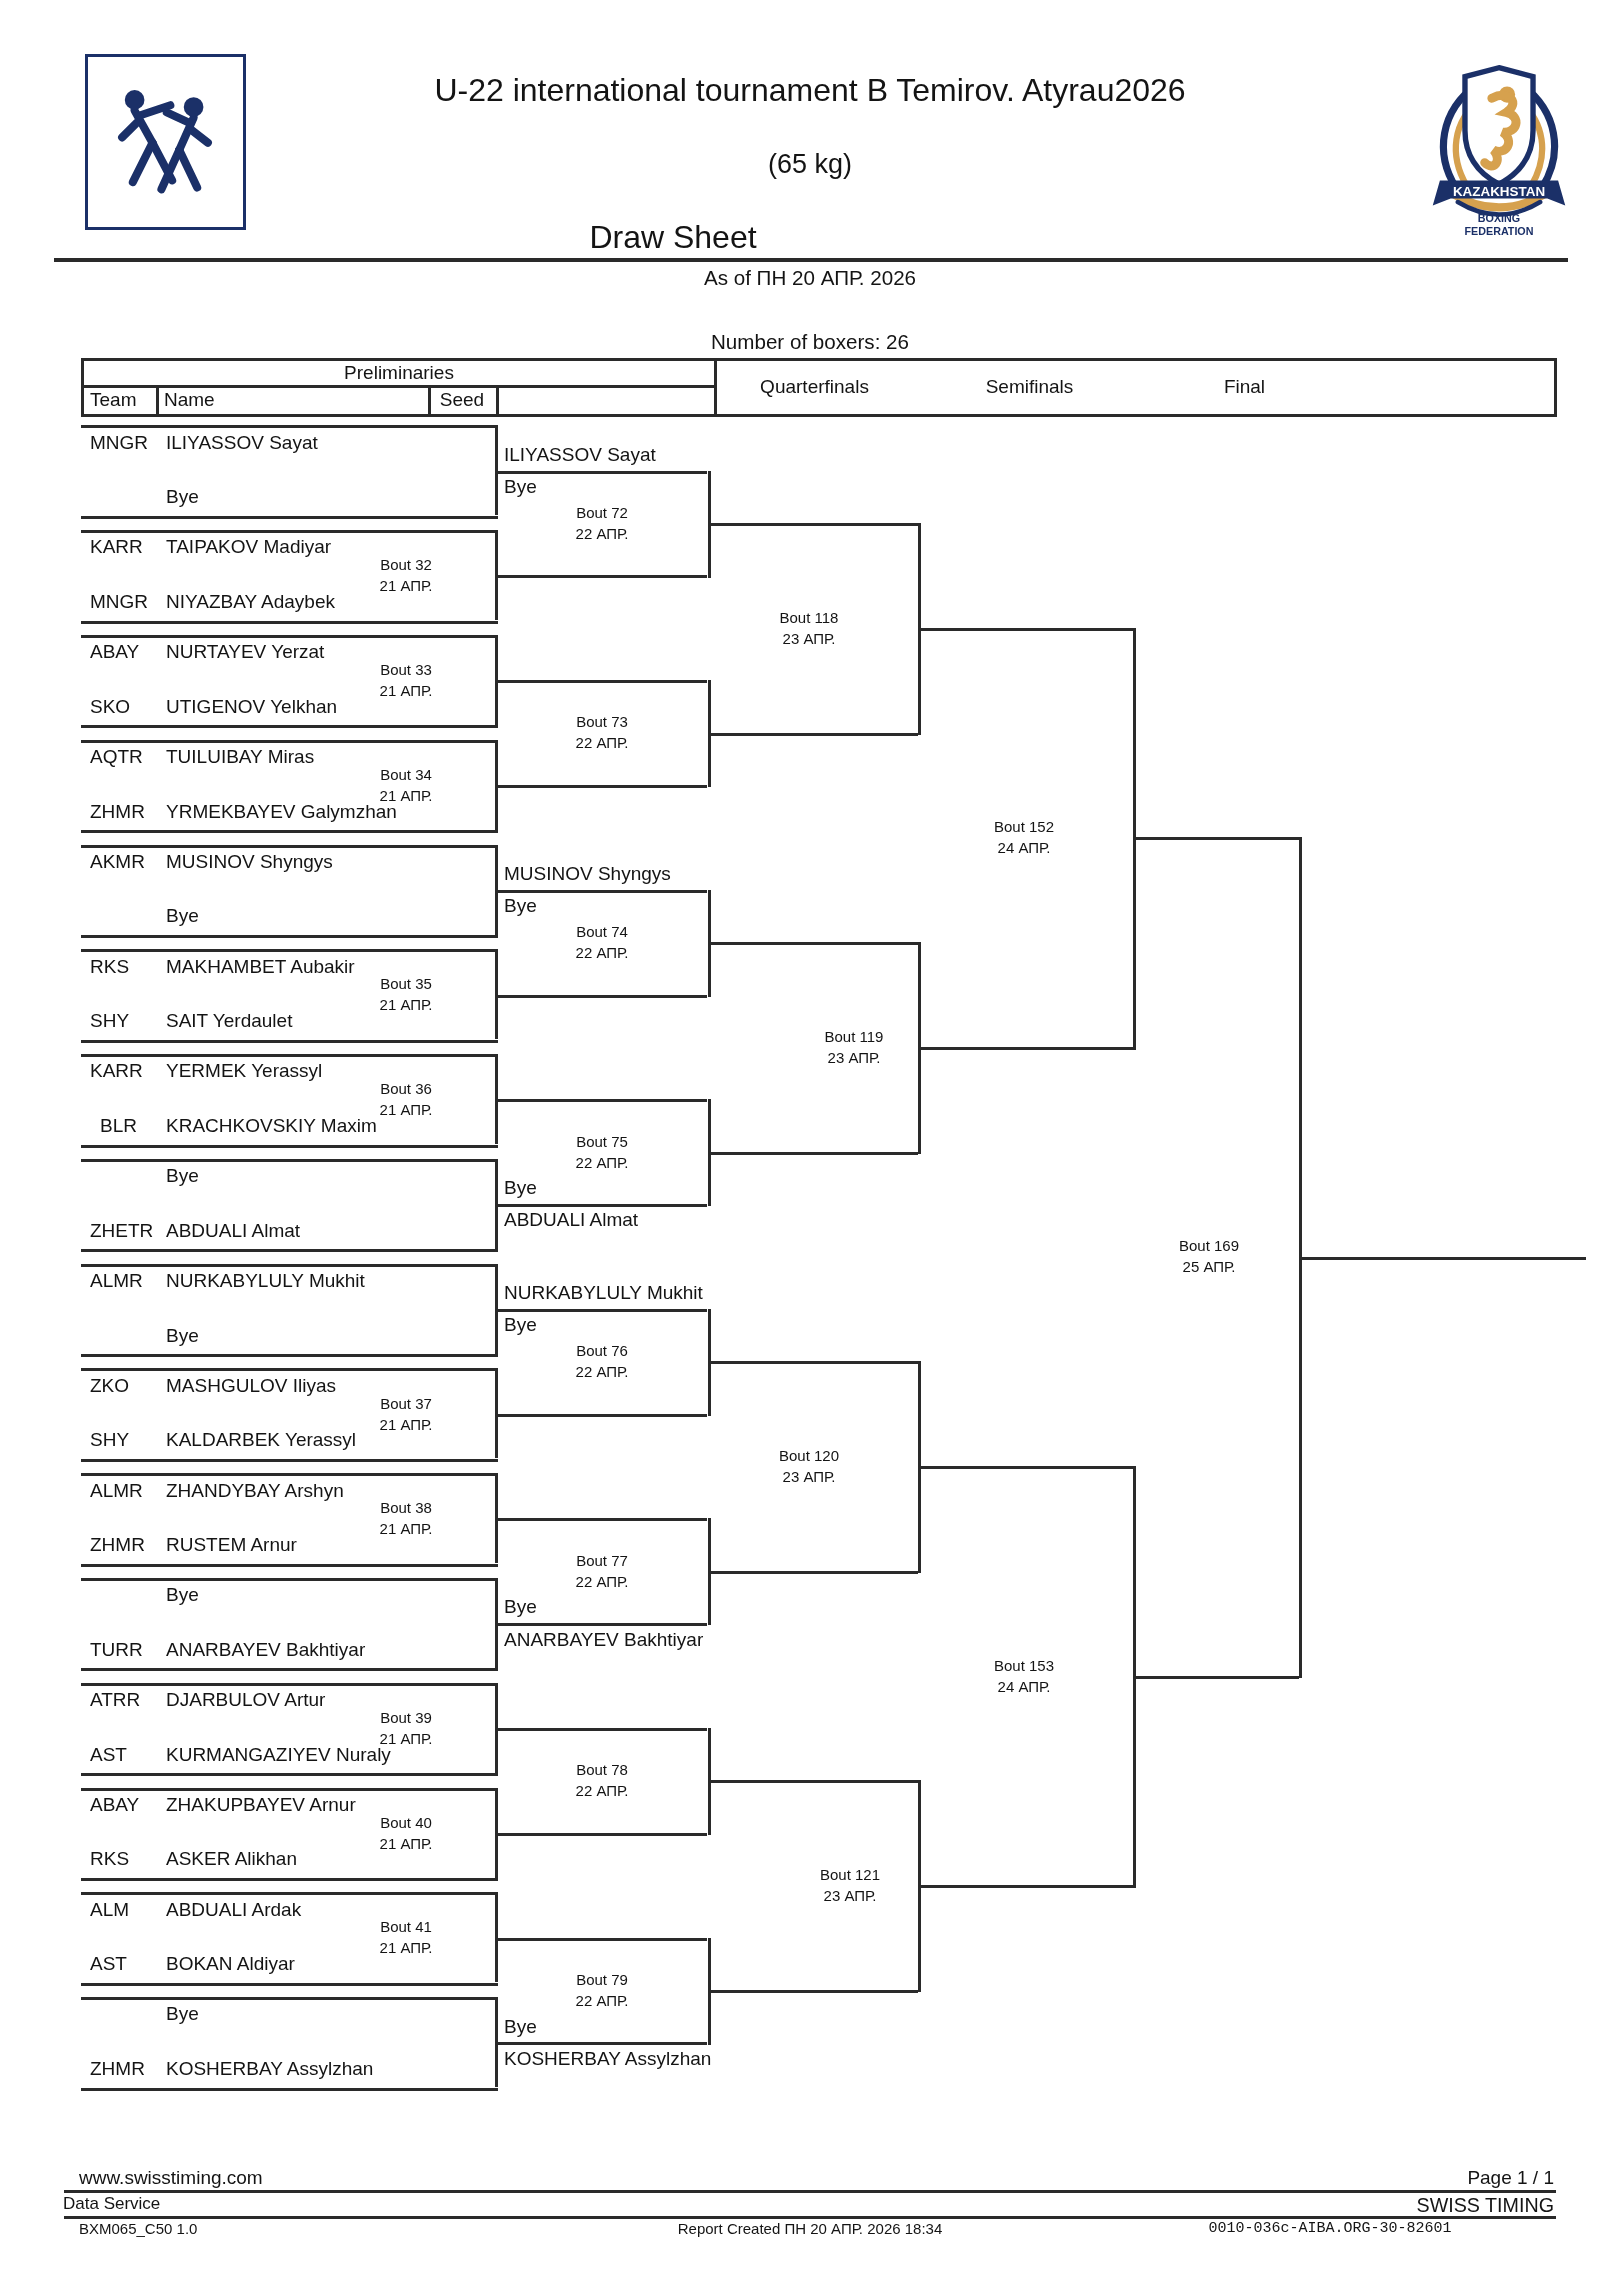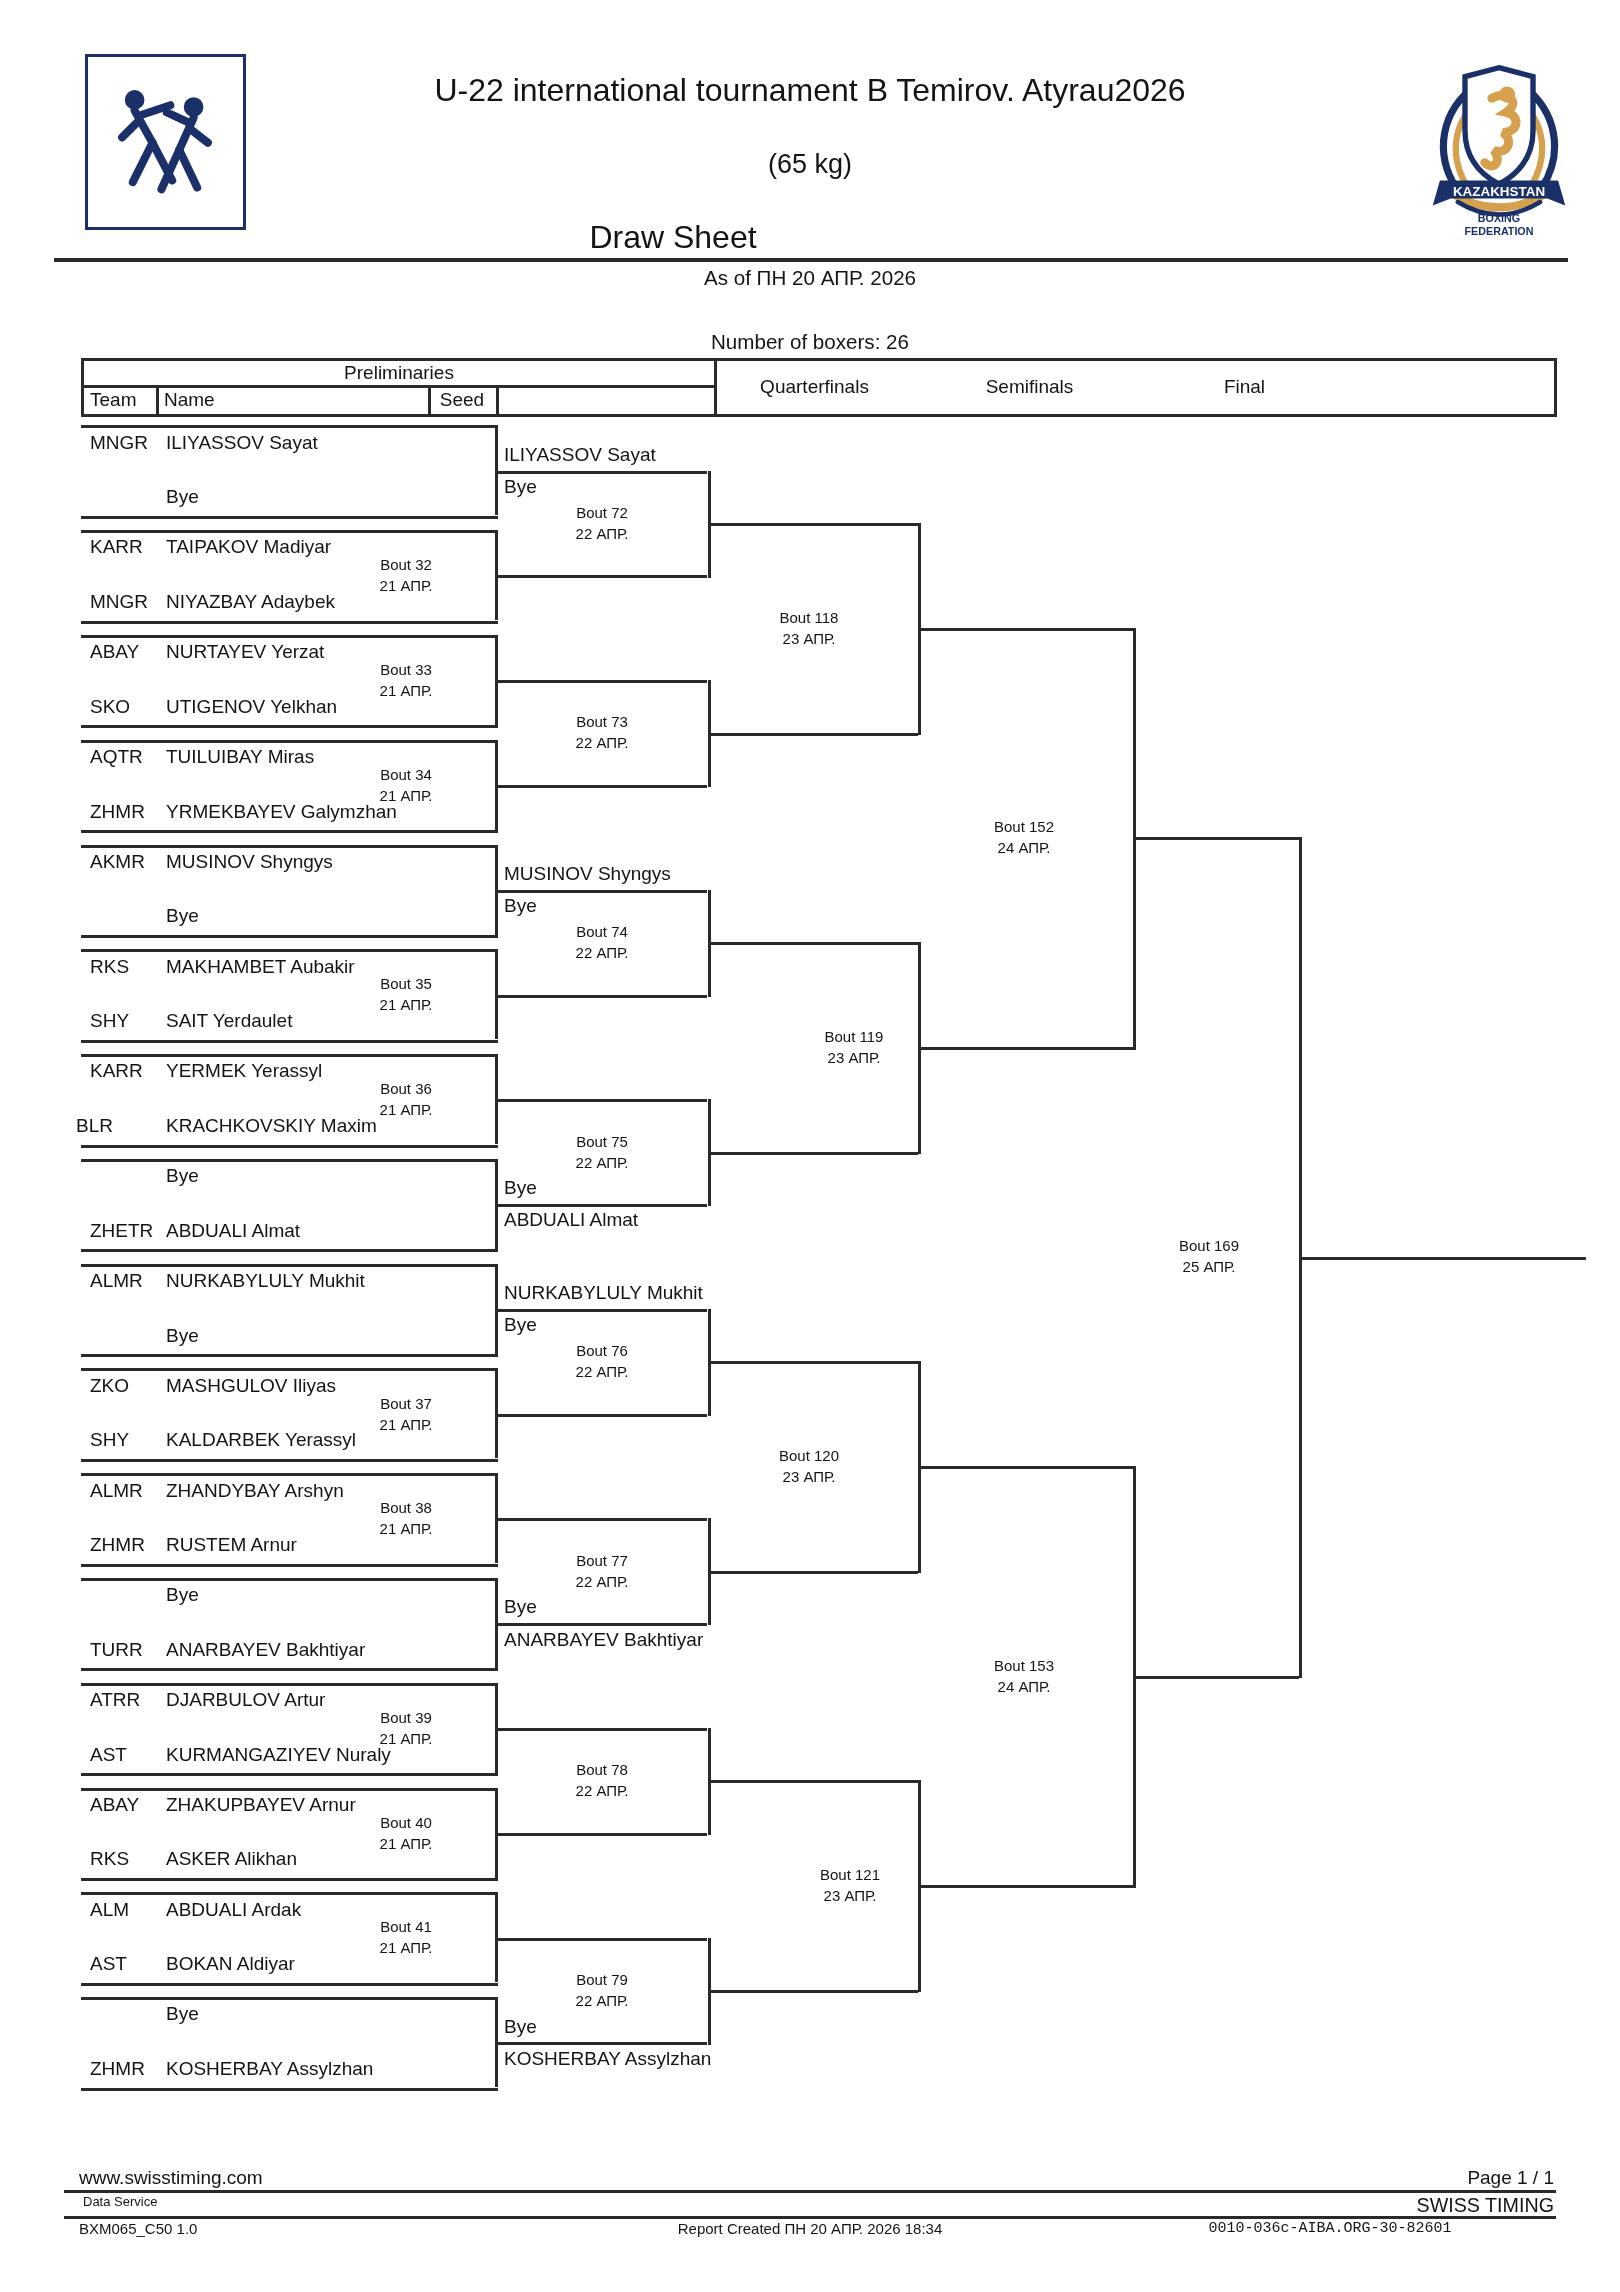--- a/index.html
+++ b/index.html
@@ -26,21 +26,21 @@
   svg text{font-family:"Liberation Sans",sans-serif;font-weight:bold;}
   
   .entry{font-size:19px;}
   .adv{font-size:19px;}
   .boutlab{position:absolute;transform:translate(-50%,-50%);text-align:center;
            font-size:15px;line-height:20.6px;white-space:nowrap;}
   
   .f-www{left:79px;top:2167px;font-size:19px;}
   .f-page{left:1106px;top:2167px;width:448px;text-align:right;font-size:19px;}
   .f-rule1{left:64px;top:2190px;width:1492px;height:2.7px;}
-  .f-ds{left:83px;top:2194px;font-size:13px;}
+  .f-ds{left:63px;top:2194px;font-size:17px;}
   .f-st{left:1106px;top:2194px;width:448px;text-align:right;font-size:19.7px;}
   .f-rule2{left:64px;top:2216px;width:1492px;height:2.7px;}
   .f-ver{left:79px;top:2220px;font-size:15px;}
   .f-rep{left:0;top:2220px;width:1620px;text-align:center;font-size:15px;}
   .f-doc{left:1106px;top:2220px;width:448px;text-align:center;font-size:15px;font-family:Liberation Mono, monospace;}
 </style>
 </head>
 <body>
 
 <div id="page">
@@ -174,21 +174,21 @@
       <div class="boutlab" style="left: 406px; top: 995px;">
         <div>Bout 35</div>
         <div>21 АПР.</div>
       </div>
       <div class="bl" style="left: 495px; top: 995px; width: 212px; height: 2.7px;"></div>
       <div class="bl" style="left: 81px; top: 1054px; width: 417px; height: 2.7px;"></div>
       <div class="bl" style="left: 81px; top: 1145px; width: 417px; height: 2.7px;"></div>
       <div class="bl" style="left: 495px; top: 1054px; width: 2.7px; height: 90px;"></div>
       <div class="t entry" style="left: 90px; top: 1060px;">KARR</div>
       <div class="t entry" style="left: 166px; top: 1060px;">YERMEK Yerassyl</div>
-      <div class="t entry" style="left: 76px; top: 1115px;">BLR</div>
+      <div class="t entry" style="left: 100px; top: 1115px;">BLR</div>
       <div class="t entry" style="left: 166px; top: 1115px;">KRACHKOVSKIY Maxim</div>
       <div class="boutlab" style="left: 406px; top: 1100px;">
         <div>Bout 36</div>
         <div>21 АПР.</div>
       </div>
       <div class="bl" style="left: 495px; top: 1099px; width: 212px; height: 2.7px;"></div>
       <div class="bl" style="left: 81px; top: 1159px; width: 417px; height: 2.7px;"></div>
       <div class="bl" style="left: 81px; top: 1249px; width: 417px; height: 2.7px;"></div>
       <div class="bl" style="left: 495px; top: 1159px; width: 2.7px; height: 90px;"></div>
       <div class="t entry" style="left: 166px; top: 1165px;">Bye</div>

